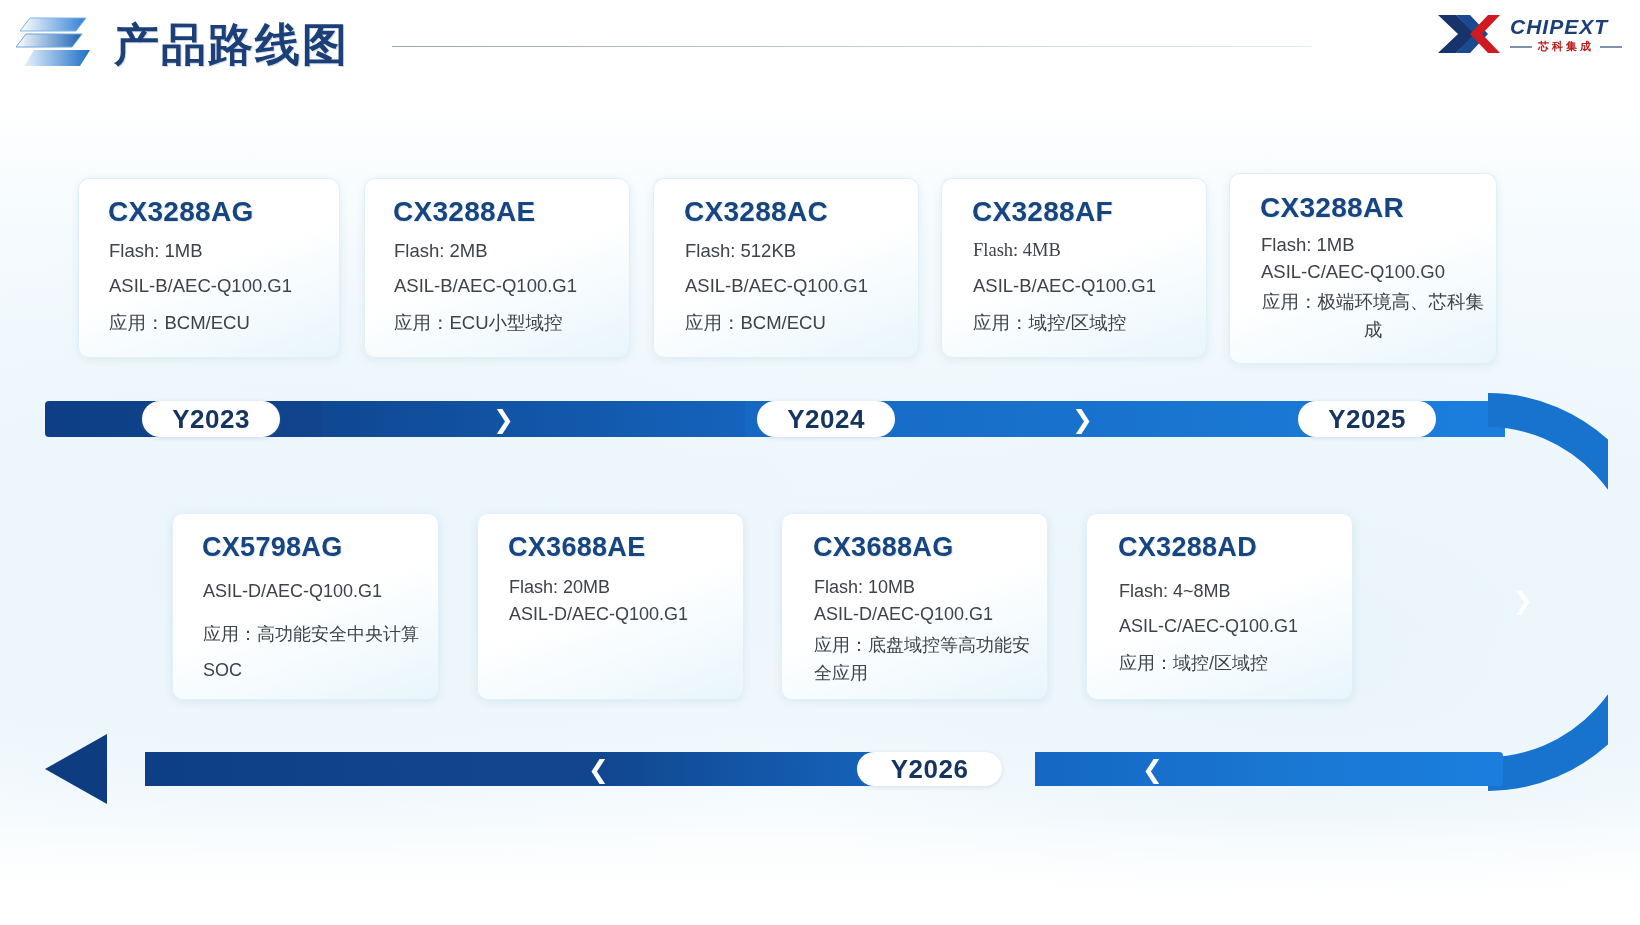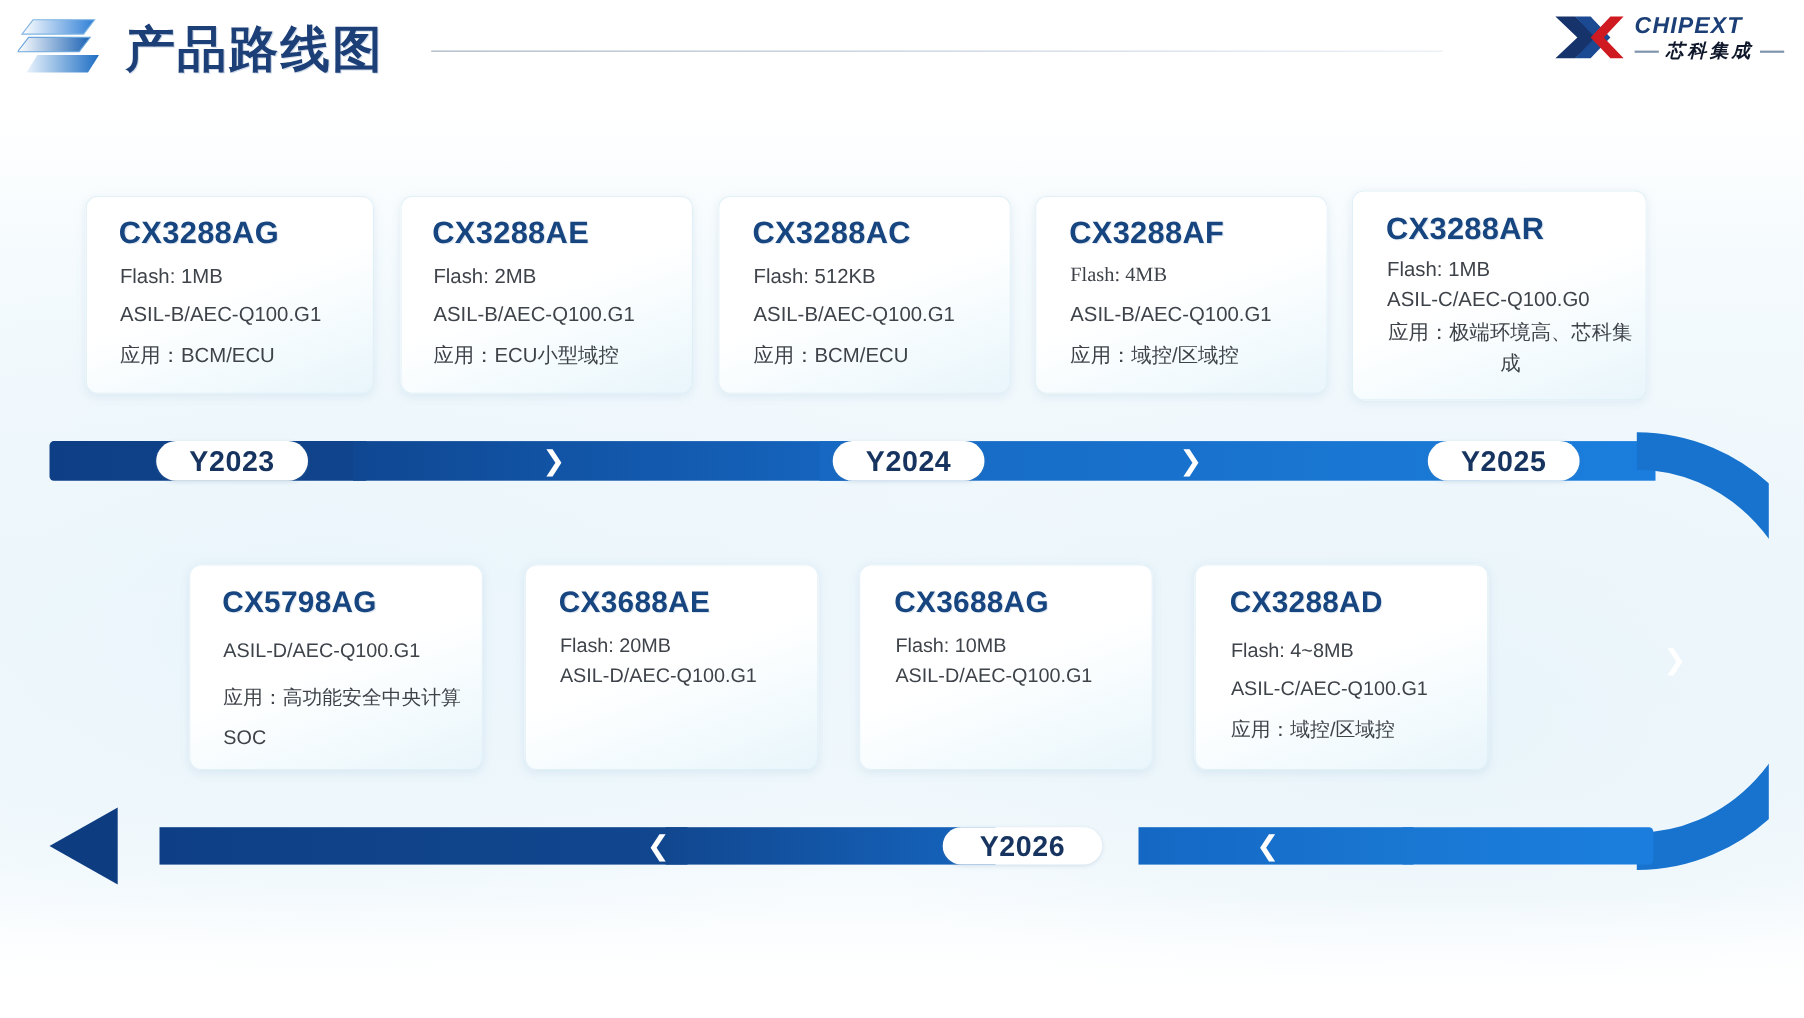--- a/index.html
+++ b/index.html
@@ -36,21 +36,21 @@
     background:linear-gradient(90deg,#9aa8b9 0%, #c3cede 55%, #e7edf4 100%);
   }
   .brand{position:absolute;right:18px;top:8px;height:52px;display:flex;align-items:center;gap:8px;}
   .brand-text{display:flex;flex-direction:column;justify-content:center;line-height:1;}
   .brand-en{
     font-size:21px;font-weight:bold;font-style:italic;color:#1b3f76;letter-spacing:1px;
   }
   .brand-cn-row{display:flex;align-items:center;gap:6px;margin-top:4px;}
   .brand-dash{width:22px;height:2px;background:#7f93ad;}
   .brand-cn{
-    font-size:17px;font-weight:bold;font-style:italic;color:#0f172a;letter-spacing:3px;
+    font-size:11px;font-weight:bold;color:#b91c1c;letter-spacing:3px;
   }
   
   .card{
     position:absolute;
     border-radius:11px;
     background:linear-gradient(160deg,#ffffff 0%,#ffffff 48%,#f2fafd 78%,#e8f5fb 100%);
     box-shadow:0 2px 9px rgba(120,160,190,.16), 0 0 0 1px rgba(222,238,246,.9) inset;
   }
   .card .model{
     color:#17457f;font-weight:bold;letter-spacing:.3px;
@@ -215,20 +215,21 @@
 <div class="card row-bot" style="left:477px;top:513px;width:267px;height:187px;">
   <div class="model" style="position:absolute;left:31px;top:19px;">CX3688AE</div>
   <div class="line" style="position:absolute;left:32px;top:64px;">Flash: 20MB</div>
   <div class="line" style="position:absolute;left:32px;top:91px;">ASIL-D/AEC-Q100.G1</div>
 </div>
 
 <div class="card row-bot" style="left:781px;top:513px;width:267px;height:187px;">
   <div class="model" style="position:absolute;left:32px;top:19px;">CX3688AG</div>
   <div class="line" style="position:absolute;left:33px;top:64px;">Flash: 10MB</div>
   <div class="line" style="position:absolute;left:33px;top:91px;">ASIL-D/AEC-Q100.G1</div>
+  <div class="line wrap" style="position:absolute;left:33px;top:118px;width:224px;line-height:28px;">应用：底盘域控等高功能安全应用</div>
 </div>
 
 <div class="card row-bot" style="left:1086px;top:513px;width:267px;height:187px;">
   <div class="model" style="position:absolute;left:32px;top:19px;">CX3288AD</div>
   <div class="line" style="position:absolute;left:33px;top:68px;">Flash: 4~8MB</div>
   <div class="line" style="position:absolute;left:33px;top:103px;">ASIL-C/AEC-Q100.G1</div>
   <div class="line" style="position:absolute;left:33px;top:138px;">应用：域控/区域控</div>
 </div>
 
 <div class="tl-bot">

